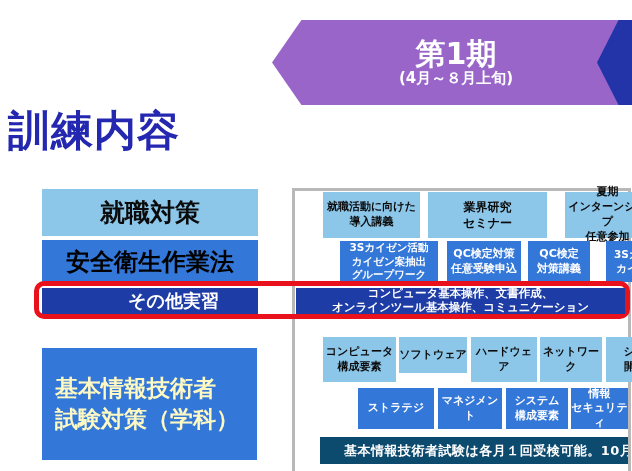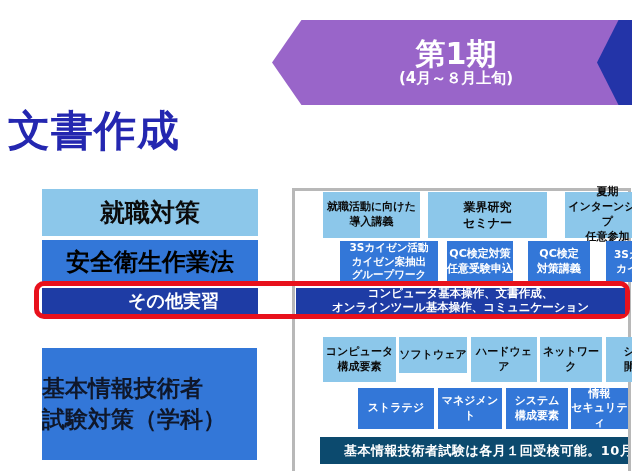--- a/index.html
+++ b/index.html
@@ -28,22 +28,22 @@
   .page-title{
     left:8px;top:106px;font-size:42px;font-weight:bold;color:#2427B0;
     letter-spacing:1px;line-height:1.2;
   }
   
   .cat{display:flex;align-items:center;justify-content:center;
        font-weight:bold;text-align:center;white-space:pre-line;}
   .cat-1{left:42px;top:189px;width:216px;height:47px;background:#8CC7EA;color:#0b0b0b;font-size:25px;}
   .cat-2{left:42px;top:240px;width:216px;height:44px;background:#3377D8;color:#000000;font-size:24px;}
   .cat-3{left:42px;top:288px;width:216px;height:26px;background:#1E3CA5;color:#ffffff;font-size:18px;padding-left:47px;}
-  .cat-4{left:42px;top:348px;width:215px;height:112px;background:#3377D8;color:#0f172a;
-         font-size:23px;justify-content:flex-start;text-align:left;line-height:1.35;}
+  .cat-4{left:42px;top:348px;width:215px;height:112px;background:#3377D8;color:#fef9c3;
+         font-size:23px;justify-content:flex-start;text-align:left;padding-left:13px;line-height:1.35;}
   
   .panel{left:292px;top:188px;width:339px;height:292px;background:#ffffff;
          border:3px solid #B8B8B8;}
   
   .red-frame{left:34px;top:281px;width:596px;height:38px;border:5px solid #E8111C;
              border-radius:10px;background:transparent;z-index:5;}
   
   .bx{position:absolute;box-sizing:border-box;display:flex;align-items:center;justify-content:center;
       font-weight:bold;text-align:center;white-space:pre-line;z-index:3;}
   .bx-light{background:#8CC7EA;color:#0b0b0b;font-size:11px;line-height:1.35;}
@@ -56,21 +56,21 @@
 </head>
 <body>
 
 <div class="abs banner">
   <div class="banner-title">第1期</div>
   <div class="banner-sub">(4月～８月上旬)</div>
 </div>
 
 <div class="abs next-chevron"></div>
 
-<div class="abs page-title">文書作成</div>
+<div class="abs page-title">訓練内容</div>
 
 <div class="abs panel"></div>
 
 <div class="abs cat cat-1">就職対策</div>
 <div class="abs cat cat-2">安全衛生作業法</div>
 <div class="abs cat cat-3">その他実習</div>
 <div class="abs cat cat-4">基本情報技術者
 試験対策（学科）</div>
 
 <div class="abs red-frame"></div>
@@ -79,21 +79,21 @@
 導入講義</div>
 <div class="bx bx-light" style="left:428px;top:192px;width:119px;height:46px;font-size:12px;">業界研究
 セミナー</div>
 <div class="bx bx-light" style="left:565px;top:192px;width:85px;height:46px;">夏期
 インターンシップ
 任意参加</div>
 
 <div class="bx bx-med" style="left:340px;top:241px;width:98px;height:41px;font-size:10.5px;">3Sカイゼン活動
 カイゼン案抽出
 グループワーク</div>
-<div class="bx bx-med" style="left:447px;top:241px;width:66px;height:41px;">QC検定対策
+<div class="bx bx-med" style="left:447px;top:241px;width:74px;height:41px;">QC検定対策
 任意受験申込</div>
 <div class="bx bx-med" style="left:528px;top:241px;width:62px;height:41px;">QC検定
 対策講義</div>
 <div class="bx bx-med" style="left:606px;top:241px;width:95px;height:41px;font-size:10.5px;">3Sカイゼン活動
 カイゼン案抽出</div>
 
 <div class="bx bx-navy" style="left:296px;top:288px;width:329px;height:26px;">コンピュータ基本操作、文書作成、
 オンラインツール基本操作、コミュニケーション</div>
 
 <div class="bx bx-light" style="left:323px;top:337px;width:73px;height:45px;">コンピュータ

